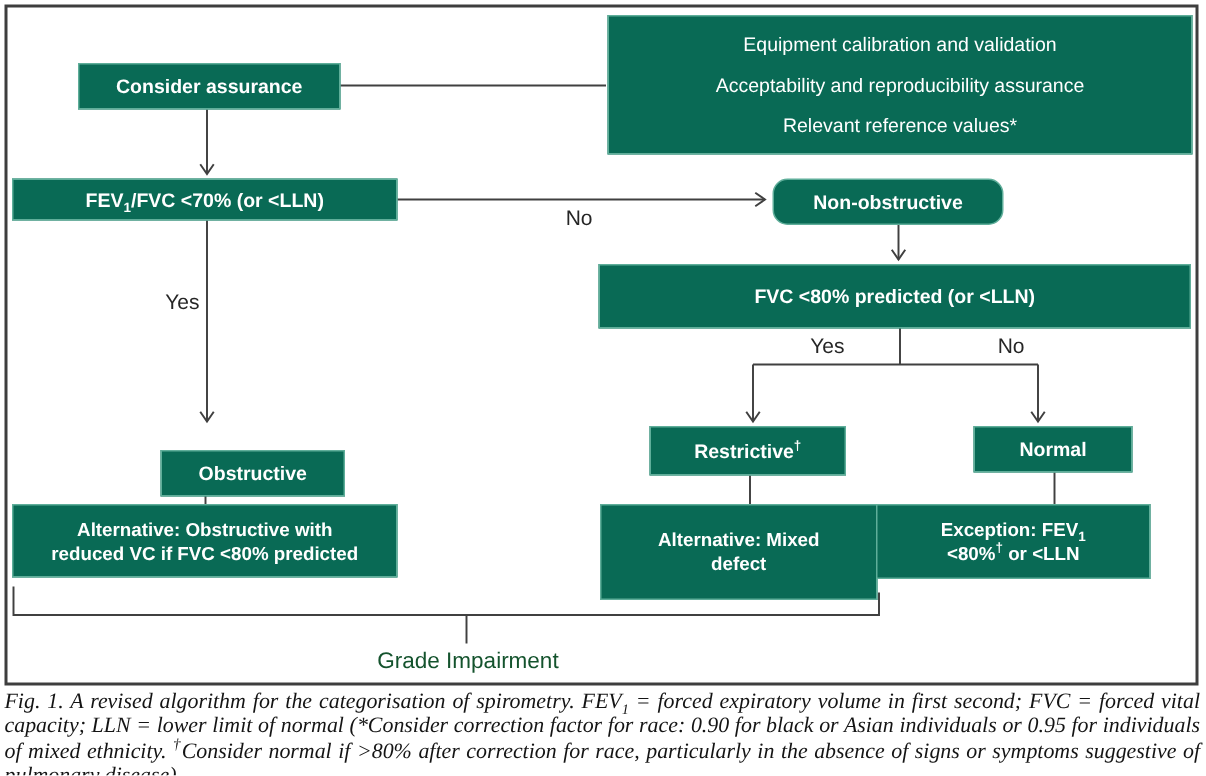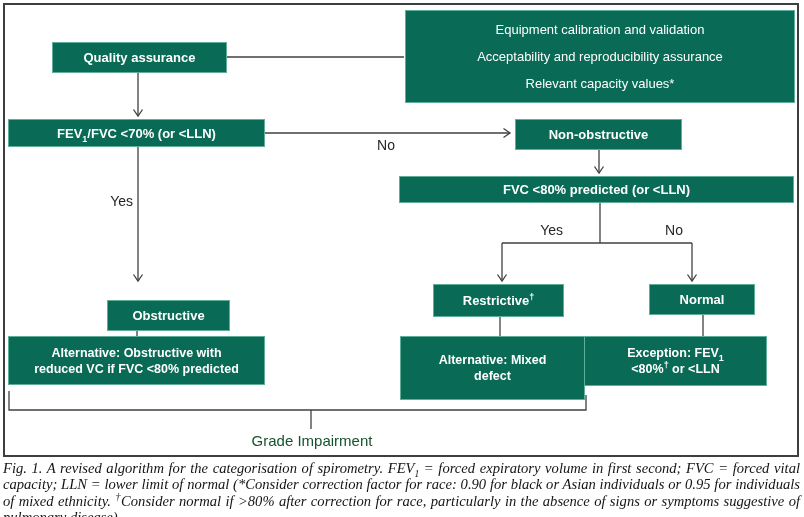--- a/index.html
+++ b/index.html
@@ -69,38 +69,38 @@
 
     <line x1="137" y1="315" x2="137" y2="336"></line>
     <line x1="500" y1="317" x2="500" y2="336"></line>
     <line x1="703" y1="315" x2="703" y2="336"></line>
 
     <polyline points="9,391 9,410 586,410 586,395"></polyline>
     <line x1="311" y1="410" x2="311" y2="429"></line>
   </svg>
 
   <div class="gbox" style="left:52px; top:42px; width:175px; height:31px;">
-    <span>Quality assurance</span>
+    <span>Consider assurance</span>
   </div>
 
   <div class="gbox light" style="left:405px; top:10px; width:390px; height:93px; justify-content:space-evenly;">
     <div>Equipment calibration and validation</div>
     <div>Acceptability and reproducibility assurance</div>
-    <div>Relevant capacity values*</div>
+    <div>Relevant reference values*</div>
   </div>
 
   <div class="gbox" style="left:8px; top:119px; width:257px; height:28px;">
     <span><span>FEV</span><sub>1</sub><span>/FVC &lt;70% (or &lt;LLN)</span></span>
   </div>
 
-  <div class="gbox" style="left:515px; top:119px; width:167px; height:31px;">
+  <div class="gbox" style="left:515px; top:119px; width:154px; height:31px;border-radius:10px;">
     <span>Non-obstructive</span>
   </div>
 
-  <div class="gbox" style="left:399px; top:176px; width:395px; height:27px;">
+  <div class="gbox" style="left:399px; top:176px; width:395px; height:43px;">
     <span>FVC &lt;80% predicted (or &lt;LLN)</span>
   </div>
 
   <div class="gbox" style="left:75px; top:300px; width:123px; height:31px;margin-left:32px;">
     <span>Obstructive</span>
   </div>
 
   <div class="gbox" style="left:433px; top:284px; width:131px; height:33px;">
     <span><span>Restrictive</span><sup>†</sup></span>
   </div>

